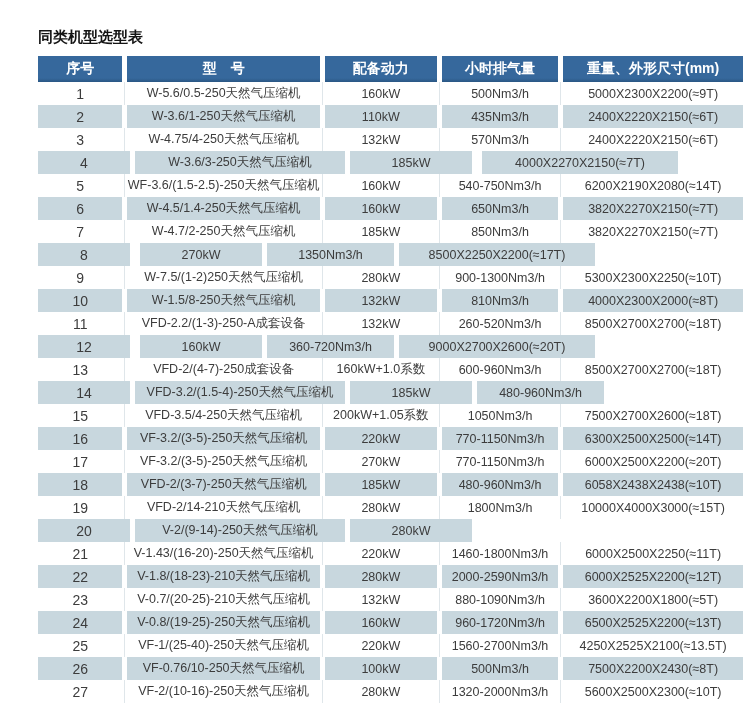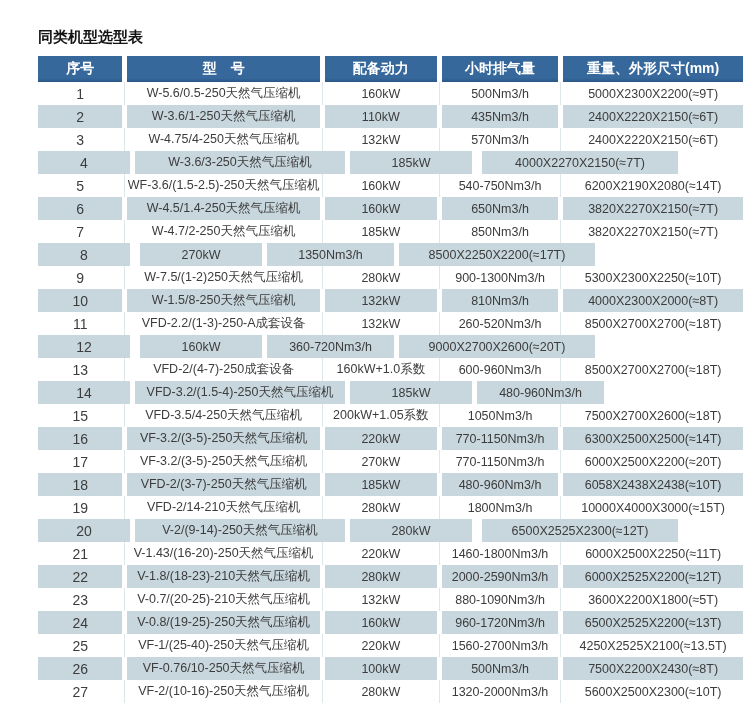--- a/index.html
+++ b/index.html
@@ -279,21 +279,20 @@
   </div>
 
   <div class="row body-row row-alt">
     <div class="cell c0">20</div>
     <div class="gap"></div>
     <div class="cell c1">V-2/(9-14)-250天然气压缩机</div>
     <div class="gap"></div>
     <div class="cell c2">280kW</div>
     <div class="gap"></div>
     <div class="gap"></div>
-    <div class="cell c4">6500X2525X2300(≈12T)</div>
   </div>
 
   <div class="row body-row row-white">
     <div class="cell c0">21</div>
     <div class="gap"></div>
     <div class="cell c1">V-1.43/(16-20)-250天然气压缩机</div>
     <div class="gap"></div>
     <div class="cell c2">220kW</div>
     <div class="gap"></div>
     <div class="cell c3">1460-1800Nm3/h</div>

